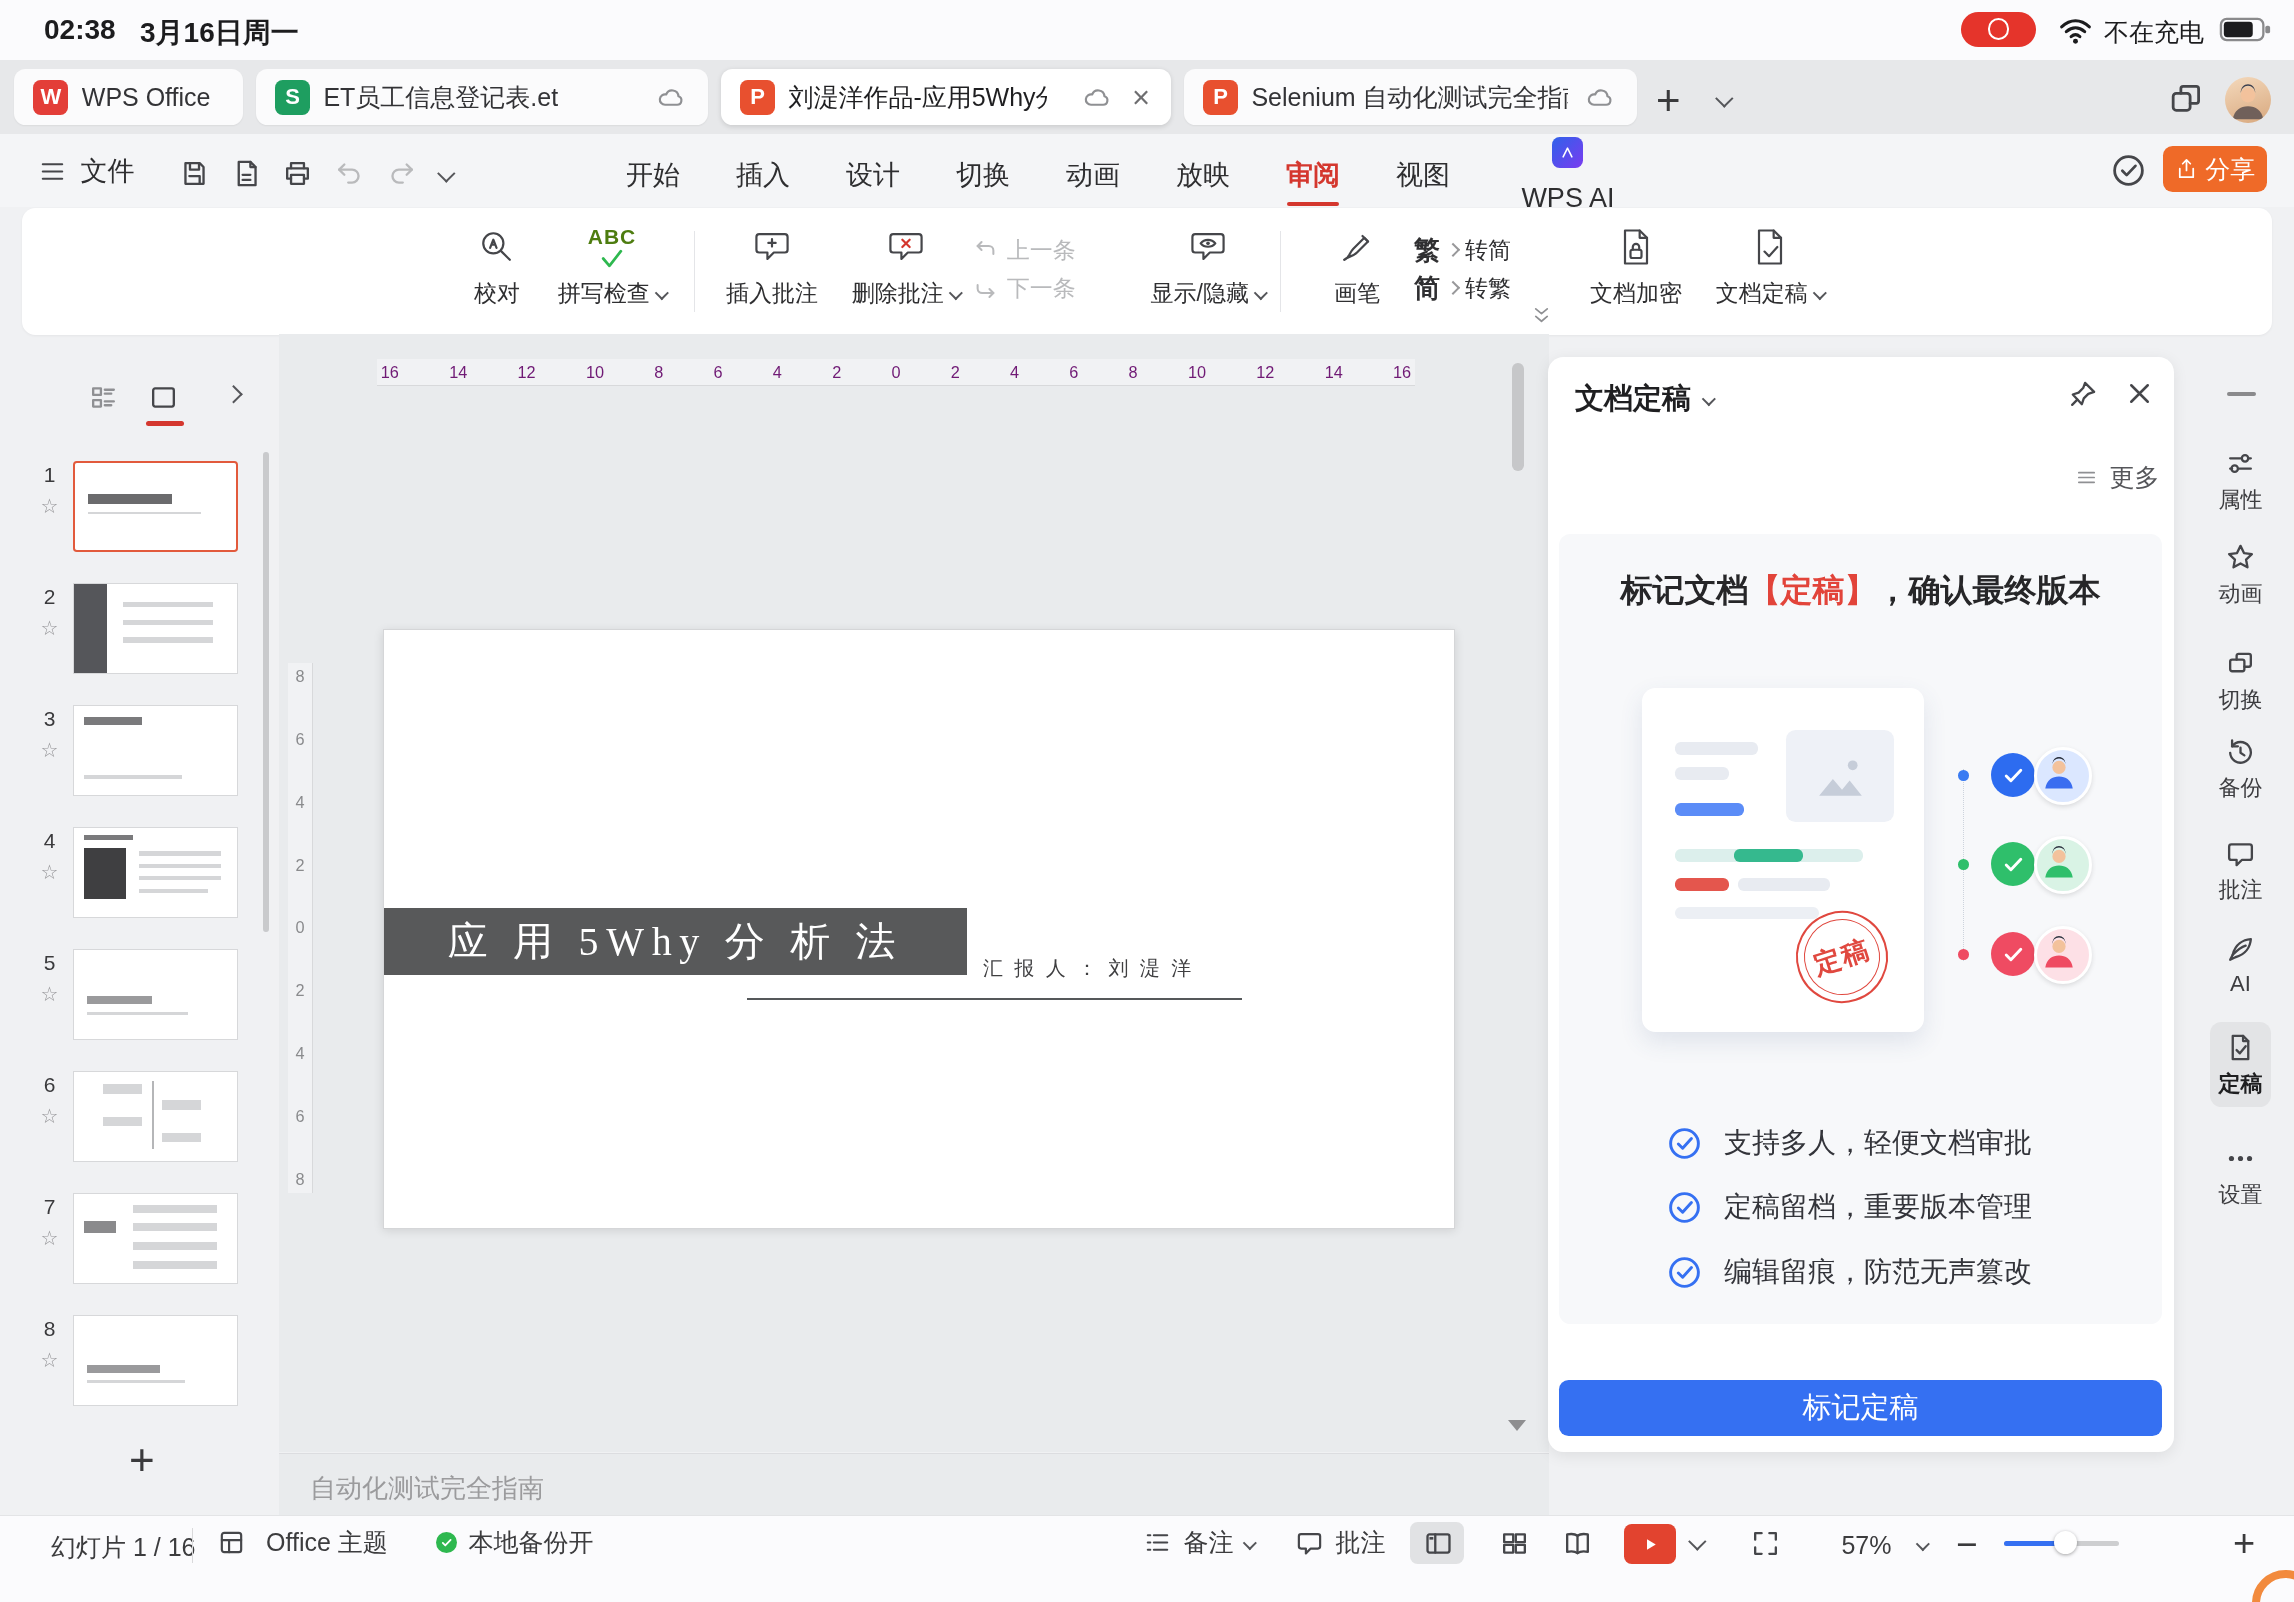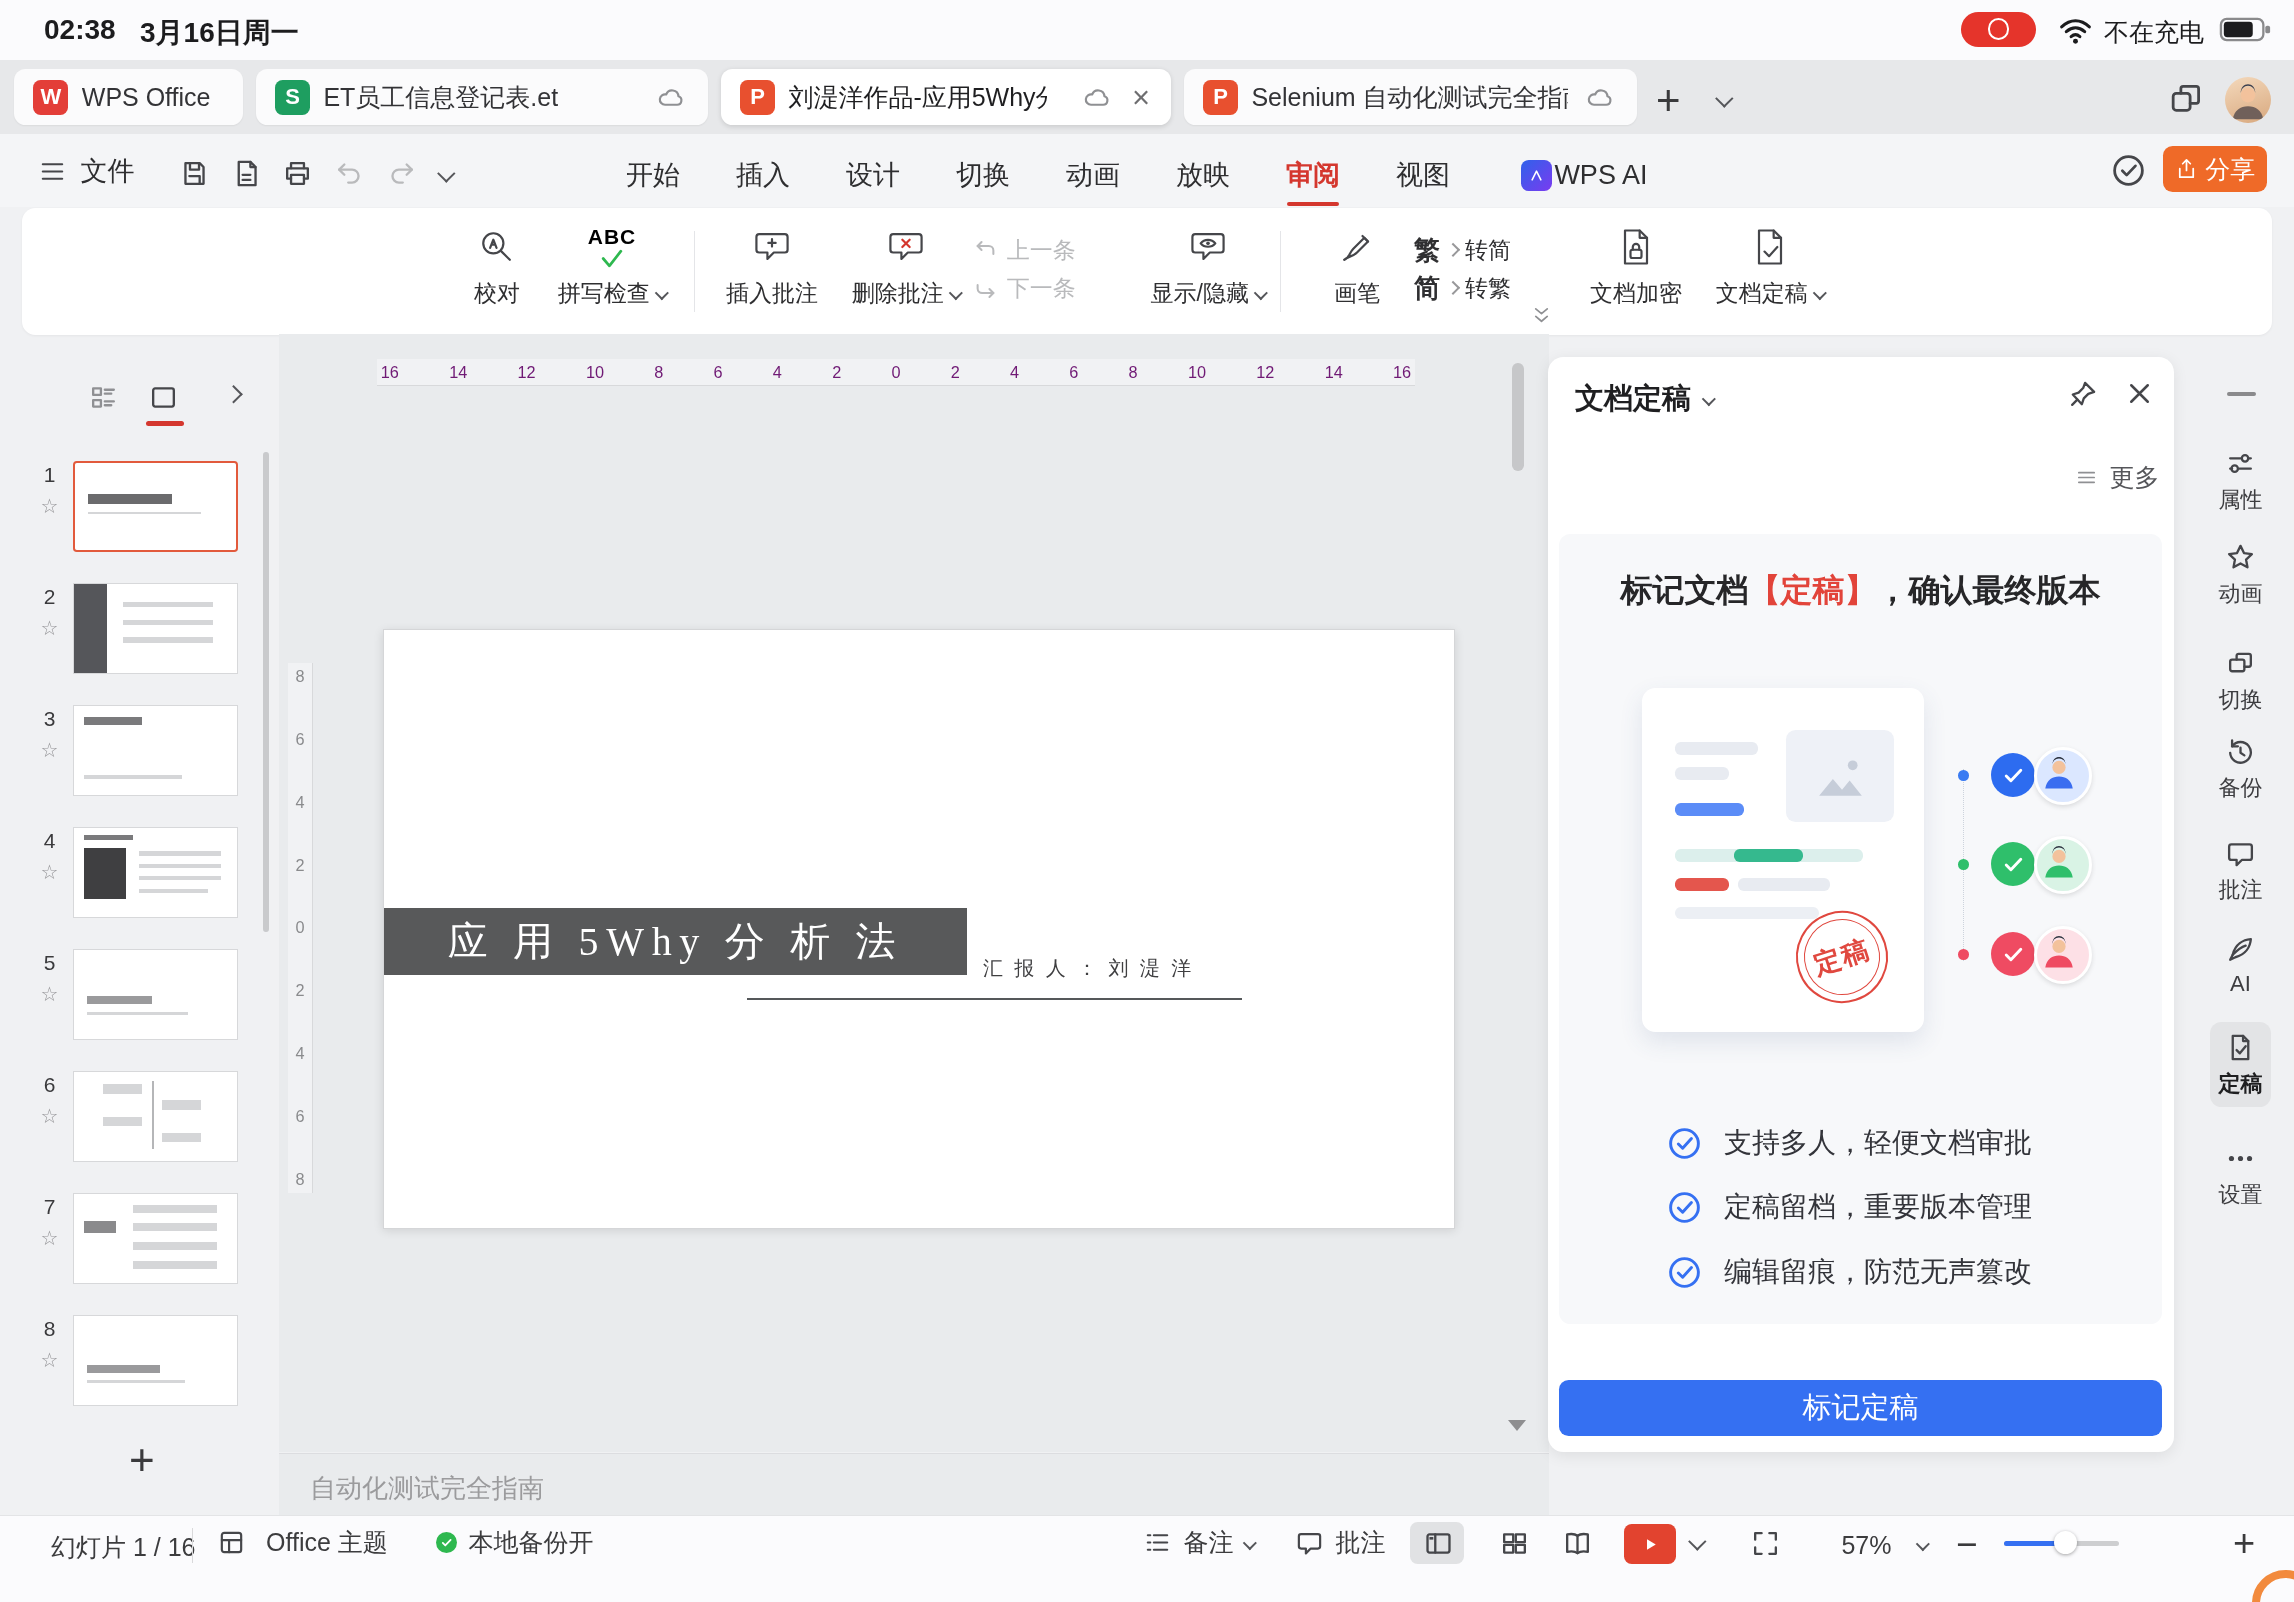--- a/index.html
+++ b/index.html
@@ -151,21 +151,21 @@
 
   <div class="ab flex" style="left:626px;top:152px;height:46px;gap:56px;">
     <span class="m-tab">开始</span>
     <span class="m-tab">插入</span>
     <span class="m-tab">设计</span>
     <span class="m-tab">切换</span>
     <span class="m-tab">动画</span>
     <span class="m-tab">放映</span>
     <span class="m-tab active">审阅</span>
     <span class="m-tab">视图</span>
-    <span class="flex" style="gap:2px;margin-left:15.4px;">
+    <span class="flex" style="gap:15px;margin-left:15.4px;flex-direction:column;">
       <span style="width:31px;height:31px;border-radius:7.7px;background:linear-gradient(135deg,#2f62ea,#7a3bf0);display:flex;align-items:center;justify-content:center;">
         <svg class="i white" width="21" height="21" viewBox="0 0 24 24">
             <path d="M7 17l5-10 5 10"></path>
           </svg>
       </span>
       <span style="font-size:27px;color:#2e2e30;">WPS AI</span>
     </span>
   </div>
 
   <svg class="ab i" style="left:2110px;top:152px;" width="37" height="37" viewBox="0 0 24 24">
@@ -189,21 +189,21 @@
         <path d="M28.5 28.5L38 38"></path>
         <path d="M16.5 25l3.5-9 3.5 9M17.8 21.5h4.4"></path>
     </svg>
     <div class="lb">
         <span>校对</span>
       </div>
   </div>
 
   <div class="rb" style="left:545px;">
     <div style="position:relative;width:54px;height:44px;text-align:center;">
-      <span style="font-size:21px;font-weight:bold;color:#000000;letter-spacing:1px;">ABC</span>
+      <span style="font-size:21px;font-weight:bold;color:#4d7c0f;letter-spacing:1px;">ABC</span>
       <svg class="i" width="25" height="21" viewBox="0 0 24 20" style="position:absolute;left:14.4px;top:23px;">
         <path d="M4 10l6 7L21 3" style="stroke:#2eb84f;stroke-width:2.6"></path>
       </svg>
     </div>
     <div class="lb">
         <span>拼写检查</span>
         <i class="cv sm"></i>
       </div>
   </div>
 

